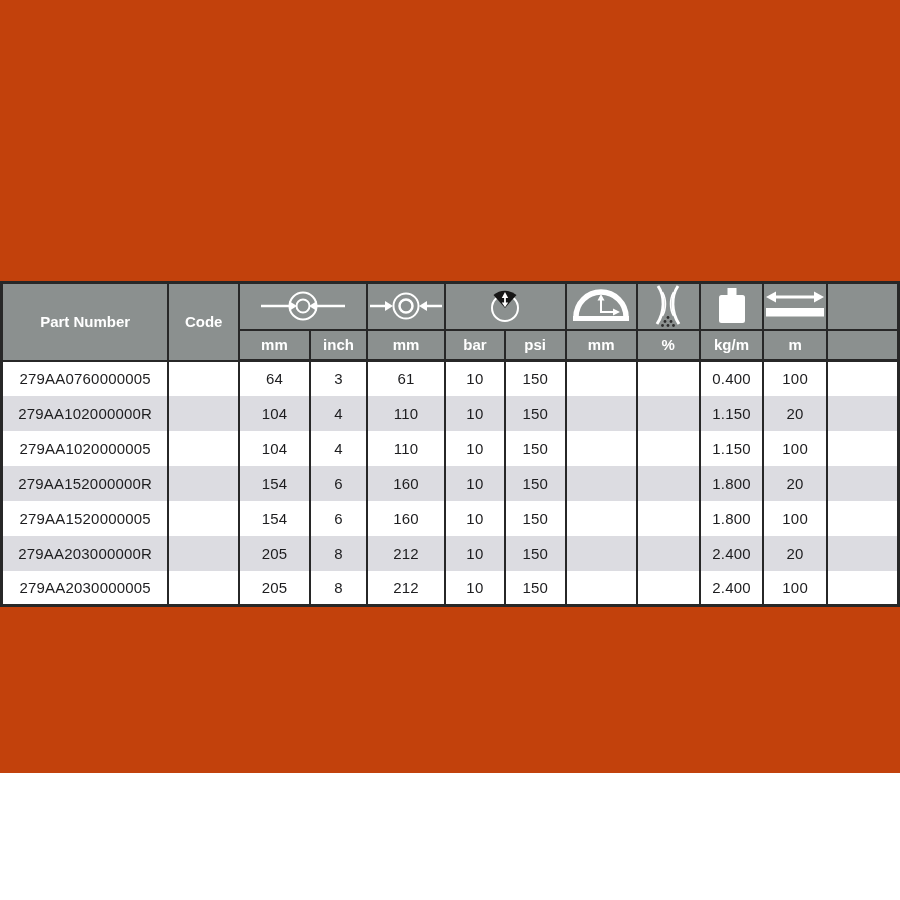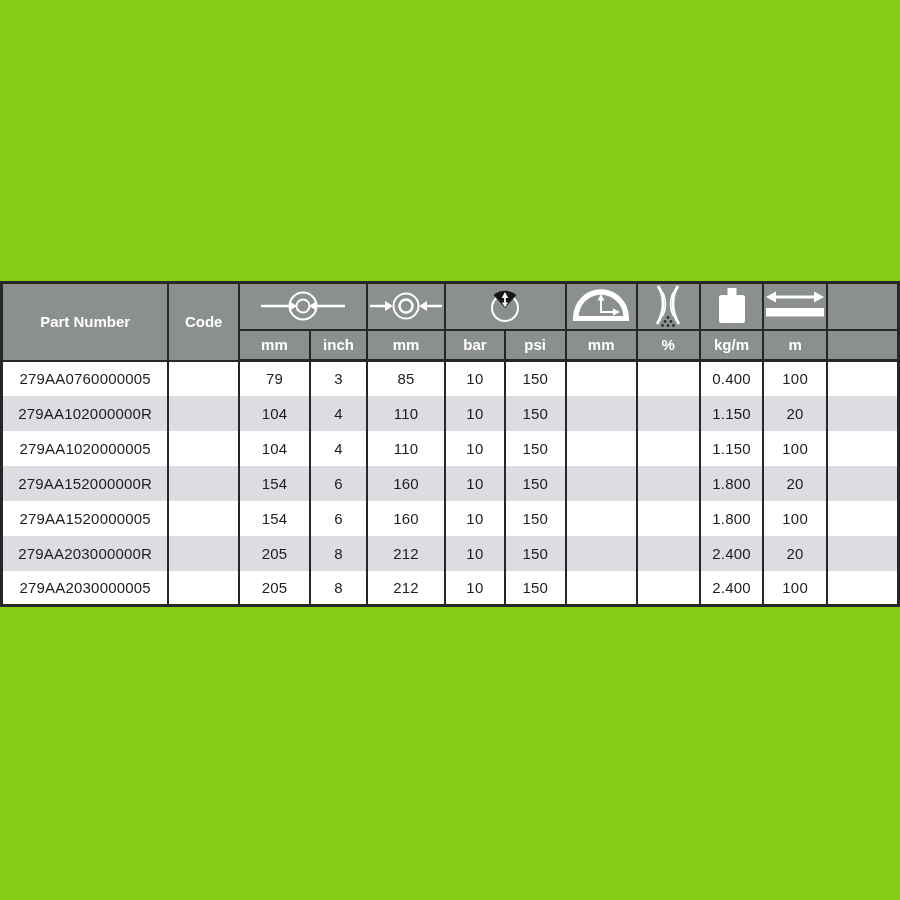--- a/index.html
+++ b/index.html
@@ -5,21 +5,21 @@
   :root{
     --header-bg:#8b908f;
     --row-alt-bg:#dcdce1;
     --border:#272727;
     --header-text:#ffffff;
     --cell-text:#1d1d1f;
   }
   *{box-sizing:border-box;}
   body{margin:0;background:#ffffff;}
   .canvas{
-    position:relative;width:900px;height:900px;background:#84cc16;
+    position:relative;width:900px;height:773px;background:#c2410c;
     overflow:hidden;font-family:"Liberation Sans",sans-serif;
   }
   table.spec{
     position:absolute;top:281px;left:0;
     border-collapse:collapse;table-layout:fixed;
     border:3px solid var(--border);
   }
   th,td{padding:0;margin:0;text-align:center;vertical-align:middle;overflow:hidden;}
   thead th{
     background:var(--header-bg);
@@ -146,23 +146,23 @@
         <th>%</th>
         <th>kg/m</th>
         <th>m</th>
         <th></th>
       </tr>
     </thead>
     <tbody>
         <tr>
           <td>279AA0760000005</td>
           <td></td>
-          <td>79</td>
+          <td>64</td>
           <td>3</td>
-          <td>85</td>
+          <td>61</td>
           <td>10</td>
           <td>150</td>
           <td></td>
           <td></td>
           <td>0.400</td>
           <td>100</td>
           <td></td>
         </tr>
         <tr class="alt">
           <td>279AA102000000R</td>

